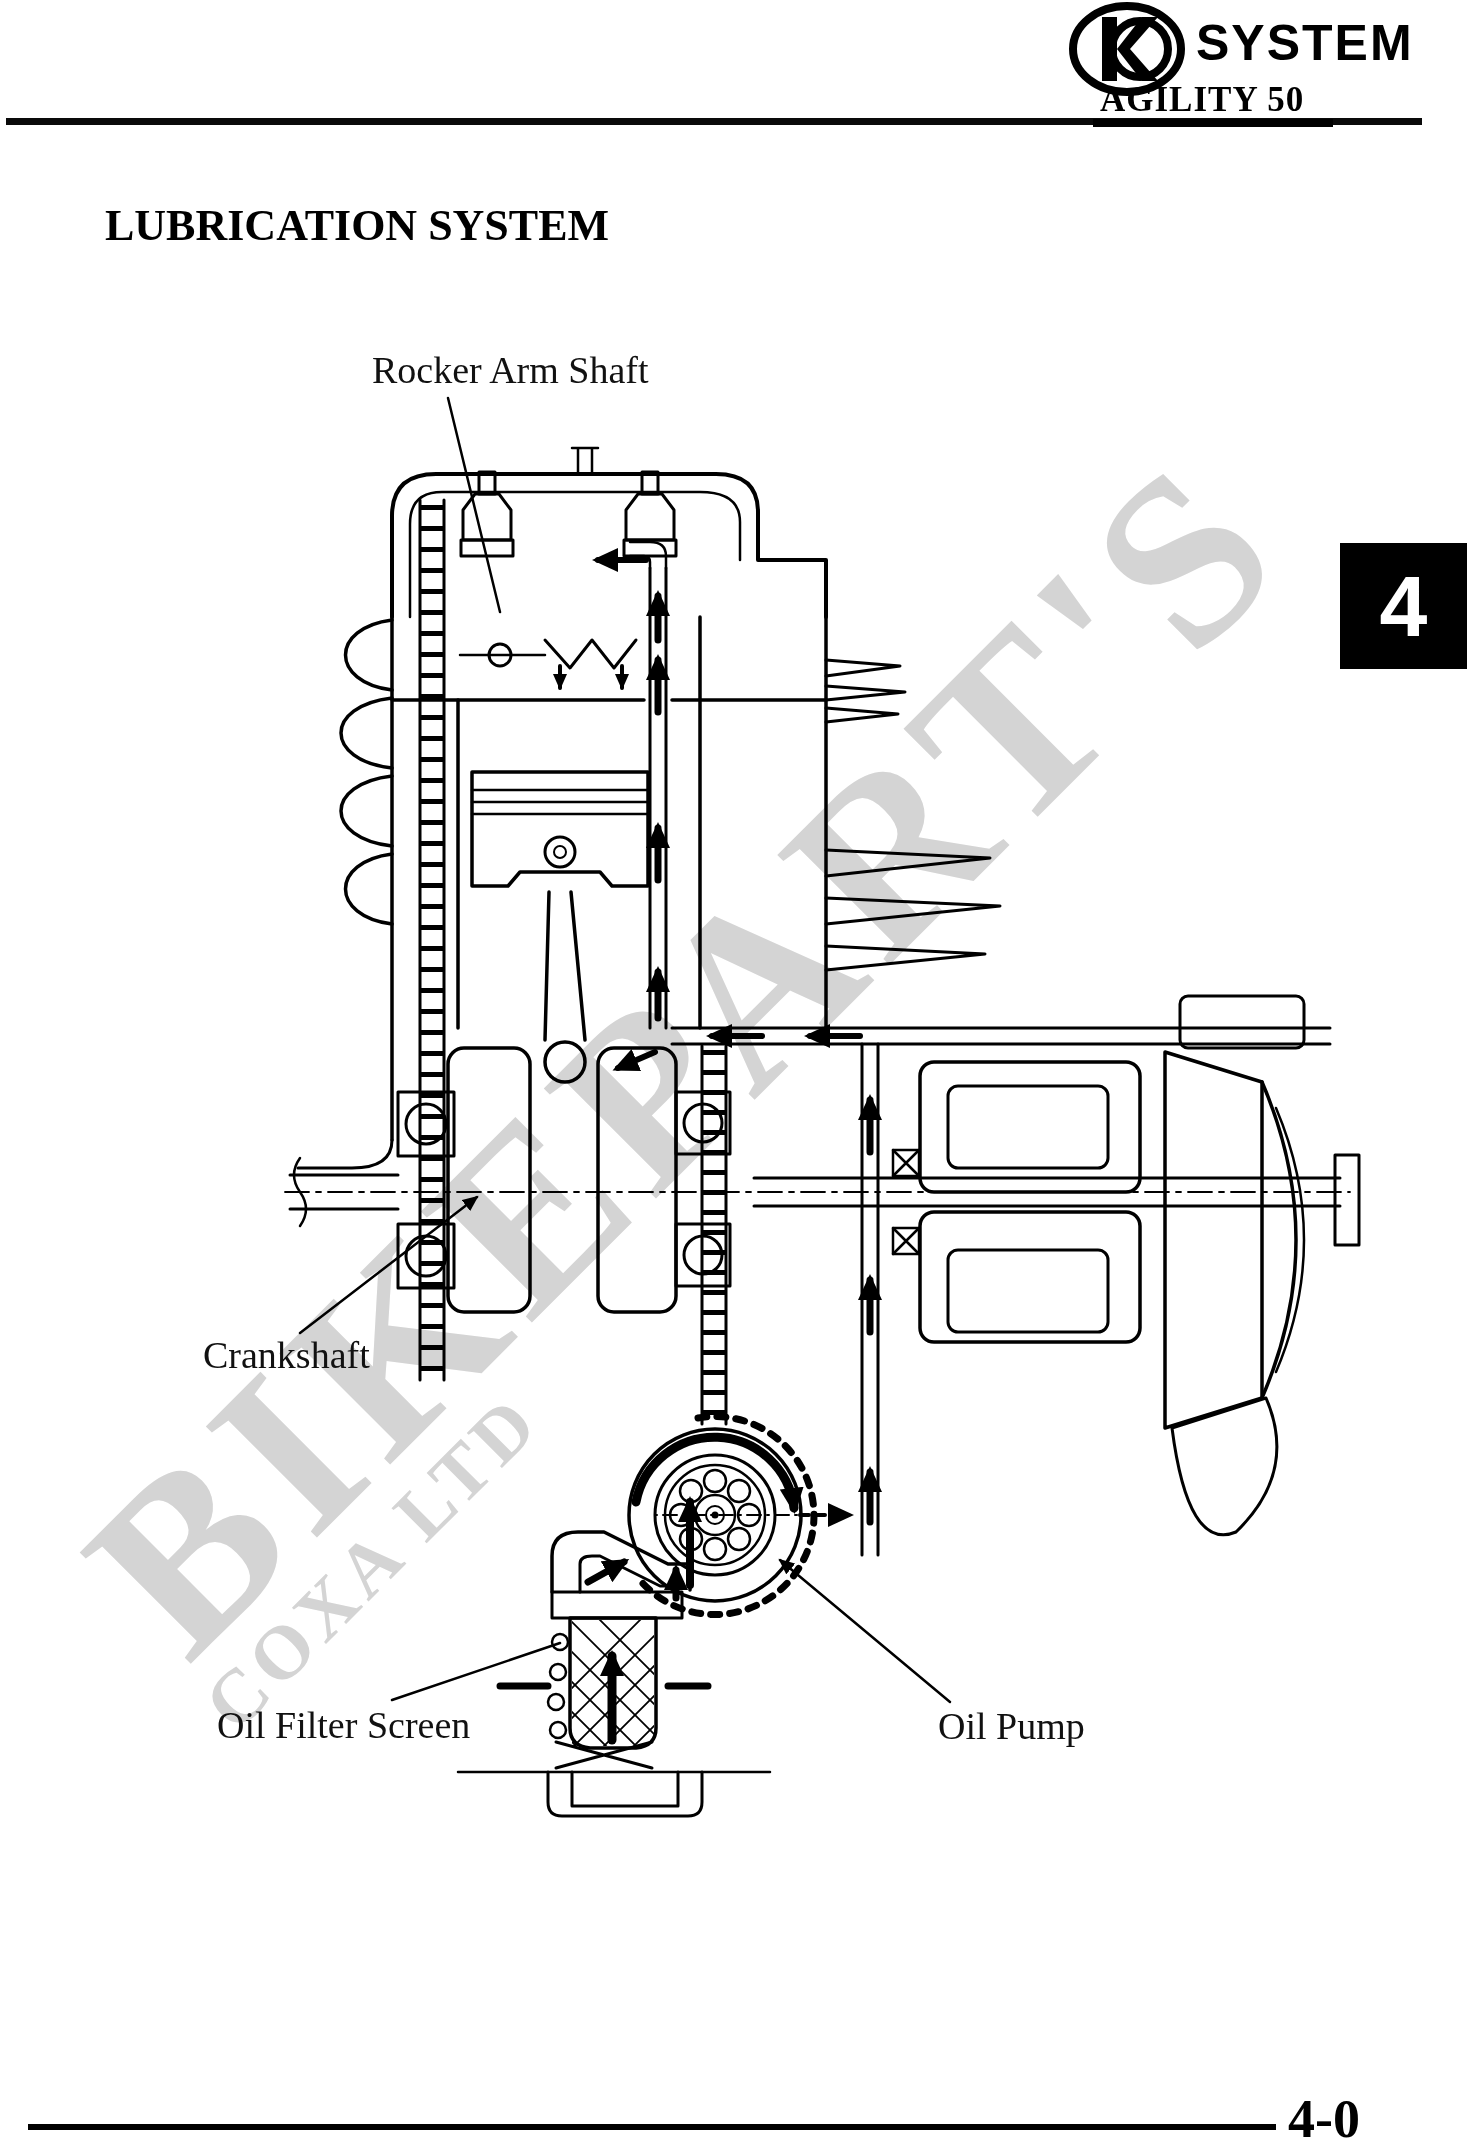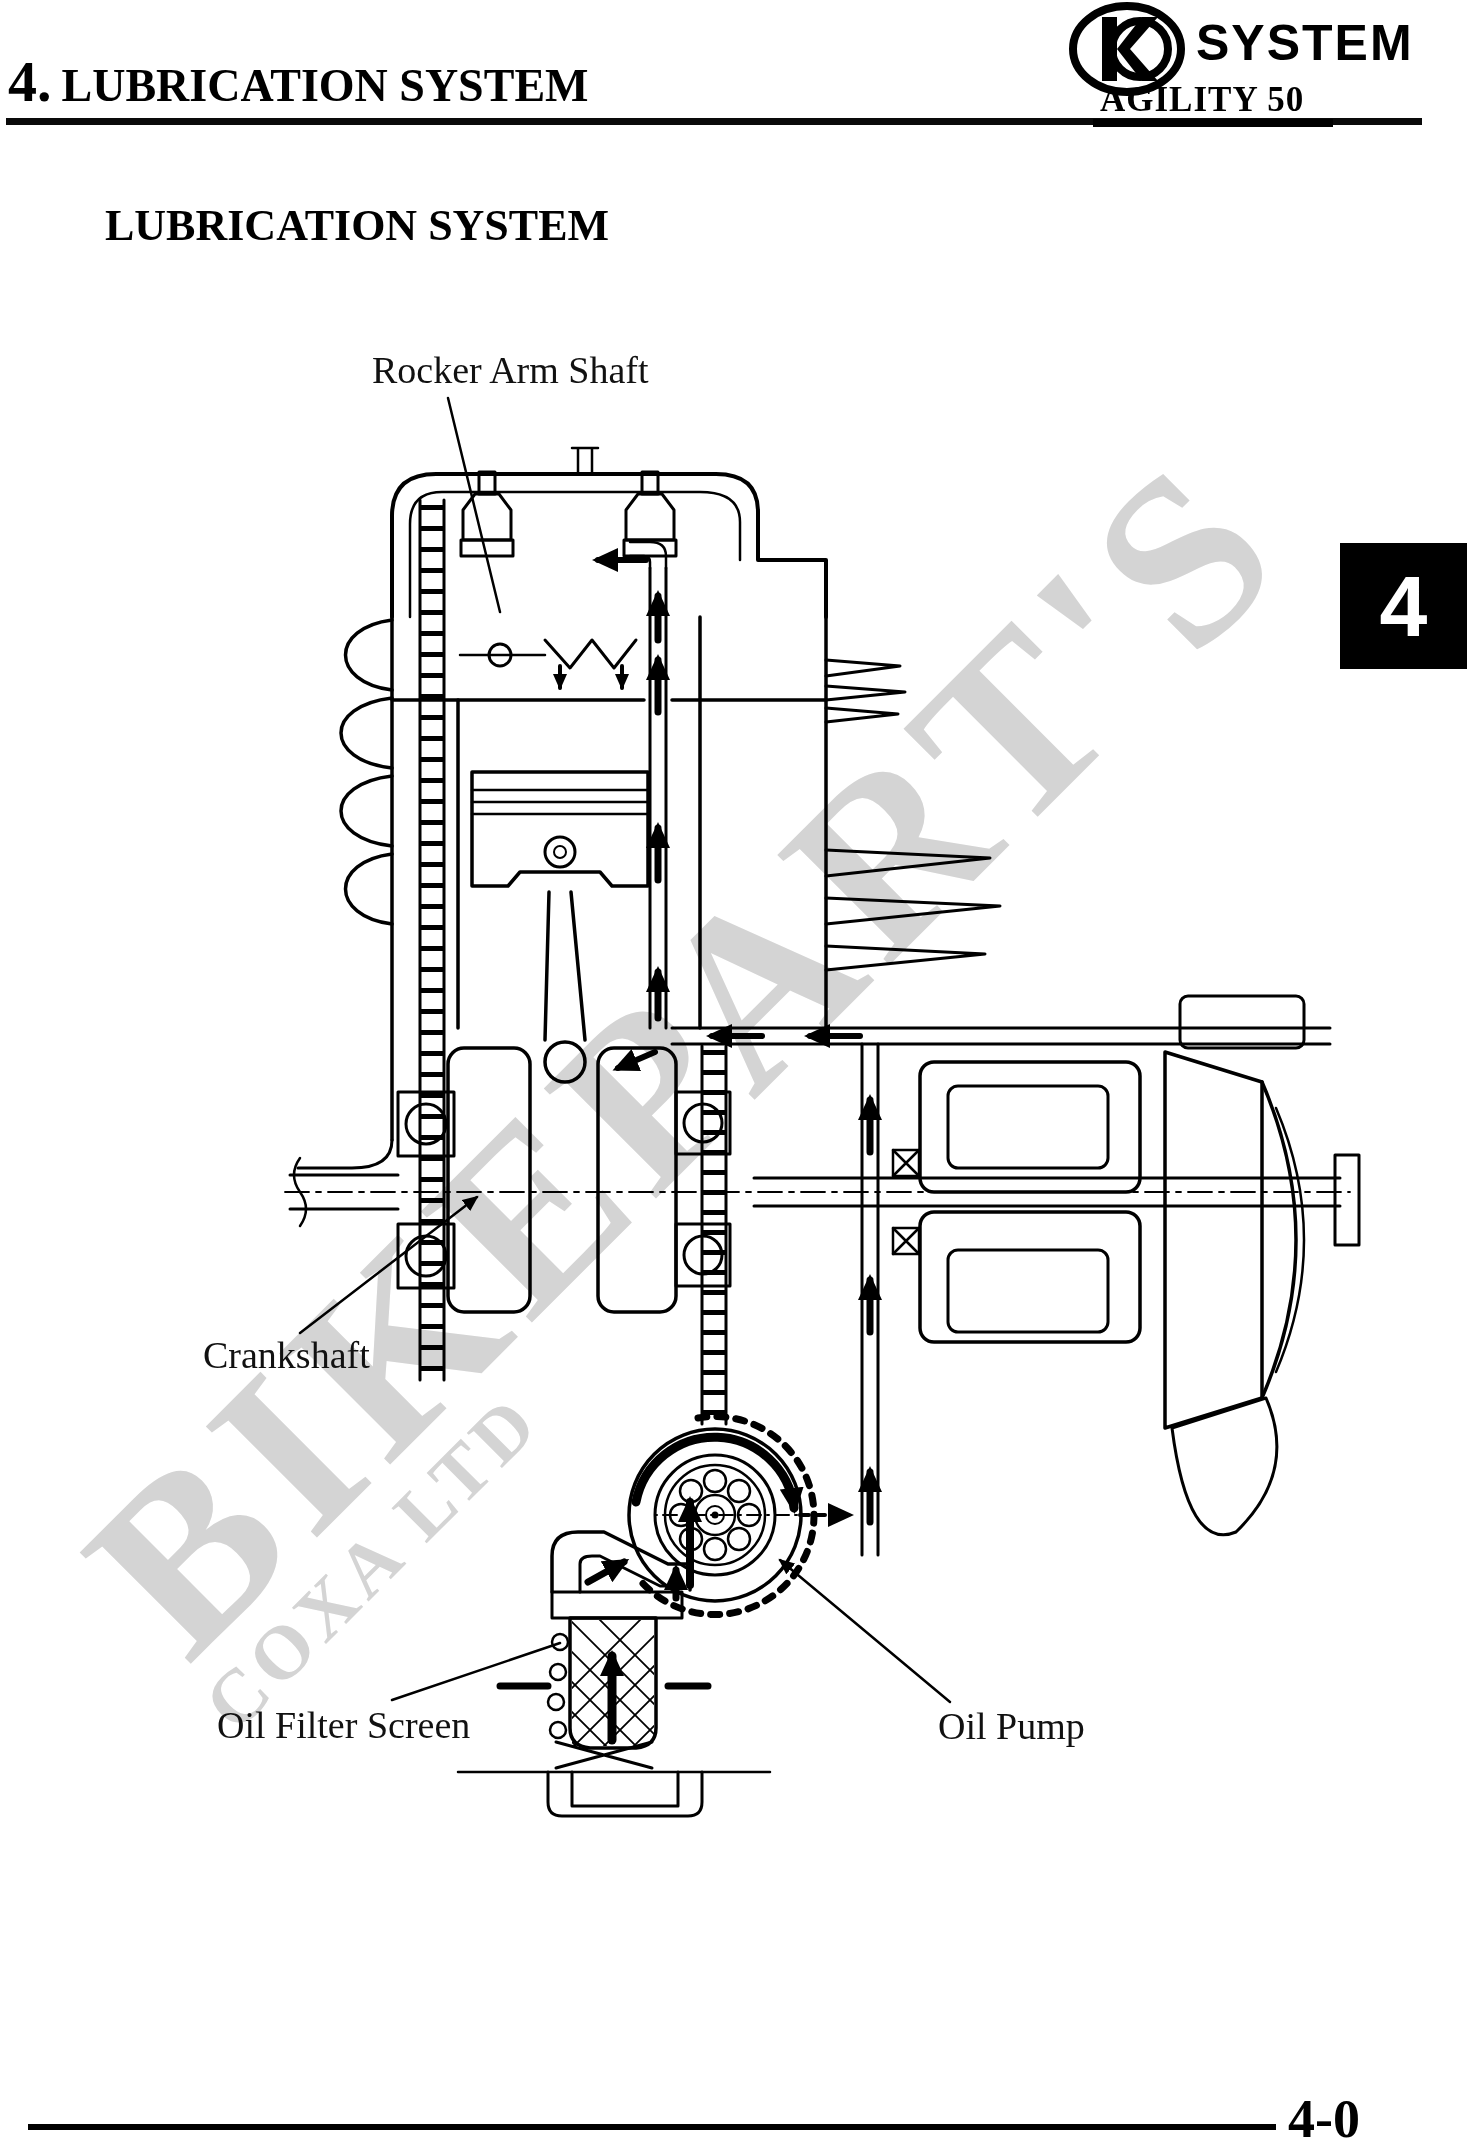--- a/index.html
+++ b/index.html
@@ -95,23 +95,20 @@
   .diagram-svg{position:absolute;left:0;top:0;z-index:2;}
 </style>
 </head>
 <body>
 
 <div class="page">
 
   <div class="wm wm-primary">BIKEPART'S</div>
   <div class="wm wm-secondary">COXA LTD</div>
 
-  <div class="chapter-line">
-    <span class="chapter-num">4.</span><span class="chapter-title">LUBRICATION SYSTEM</span>
-  </div>
 
   <svg class="logo-svg" width="122" height="96" viewBox="0 0 122 96">
     <ellipse cx="61" cy="47" rx="54" ry="43" fill="none" stroke="#000" stroke-width="8"></ellipse>
     <rect x="36" y="15" width="15" height="64" fill="#000"></rect>
     <polygon points="51,47 76,15 92,15 64,47 92,79 76,79" fill="#000"></polygon>
     <circle cx="74" cy="47" r="28" fill="none" stroke="#000" stroke-width="8"></circle>
   </svg>
   <div class="brand">SYSTEM</div>
   <div class="model">AGILITY 50</div>
   <div class="rule-top"></div>

